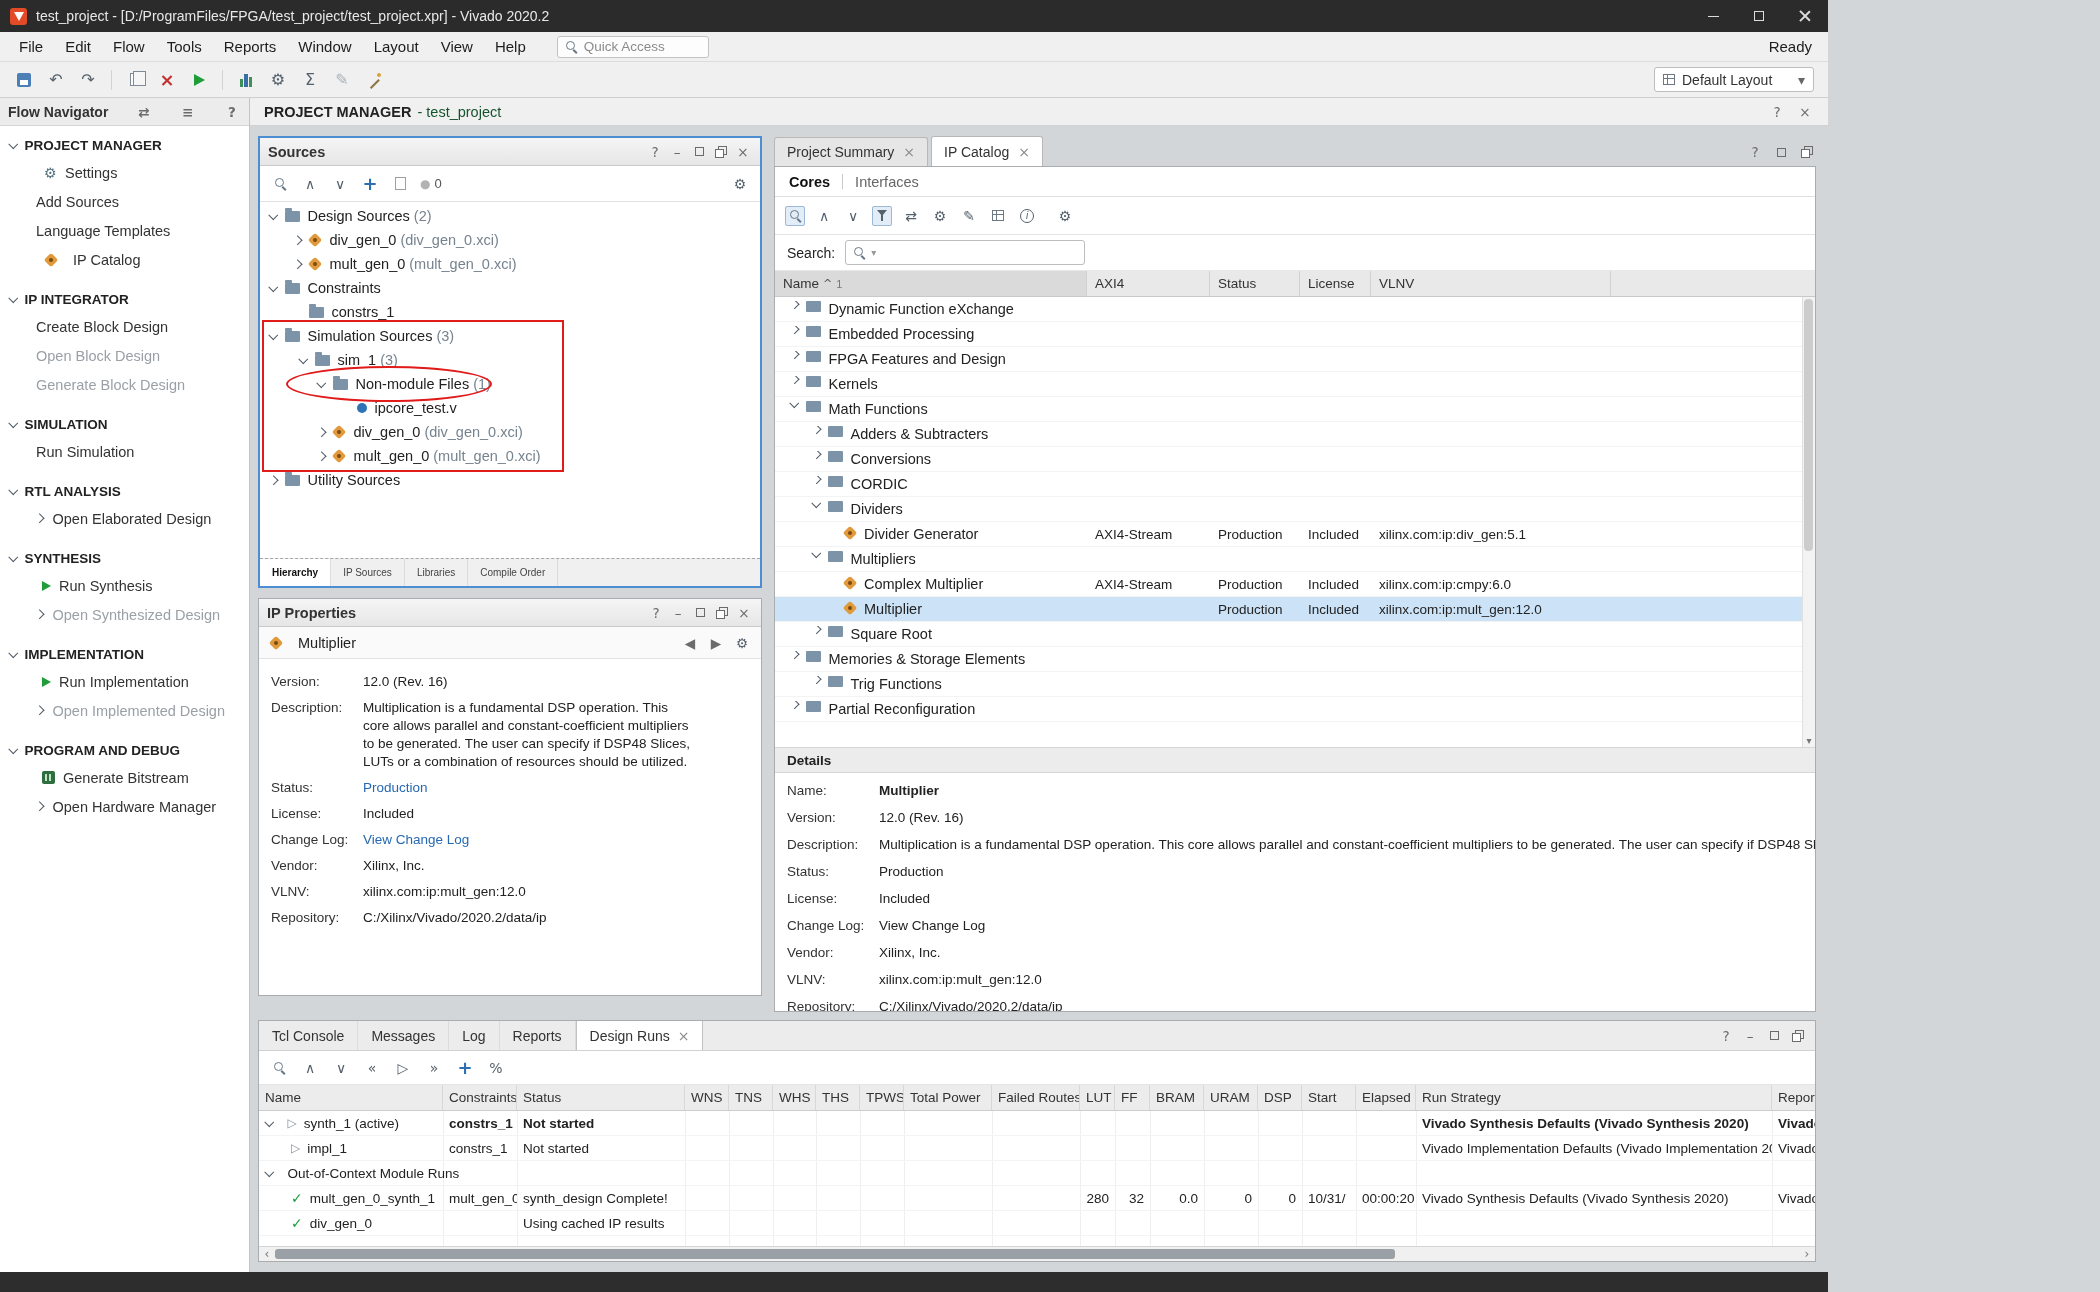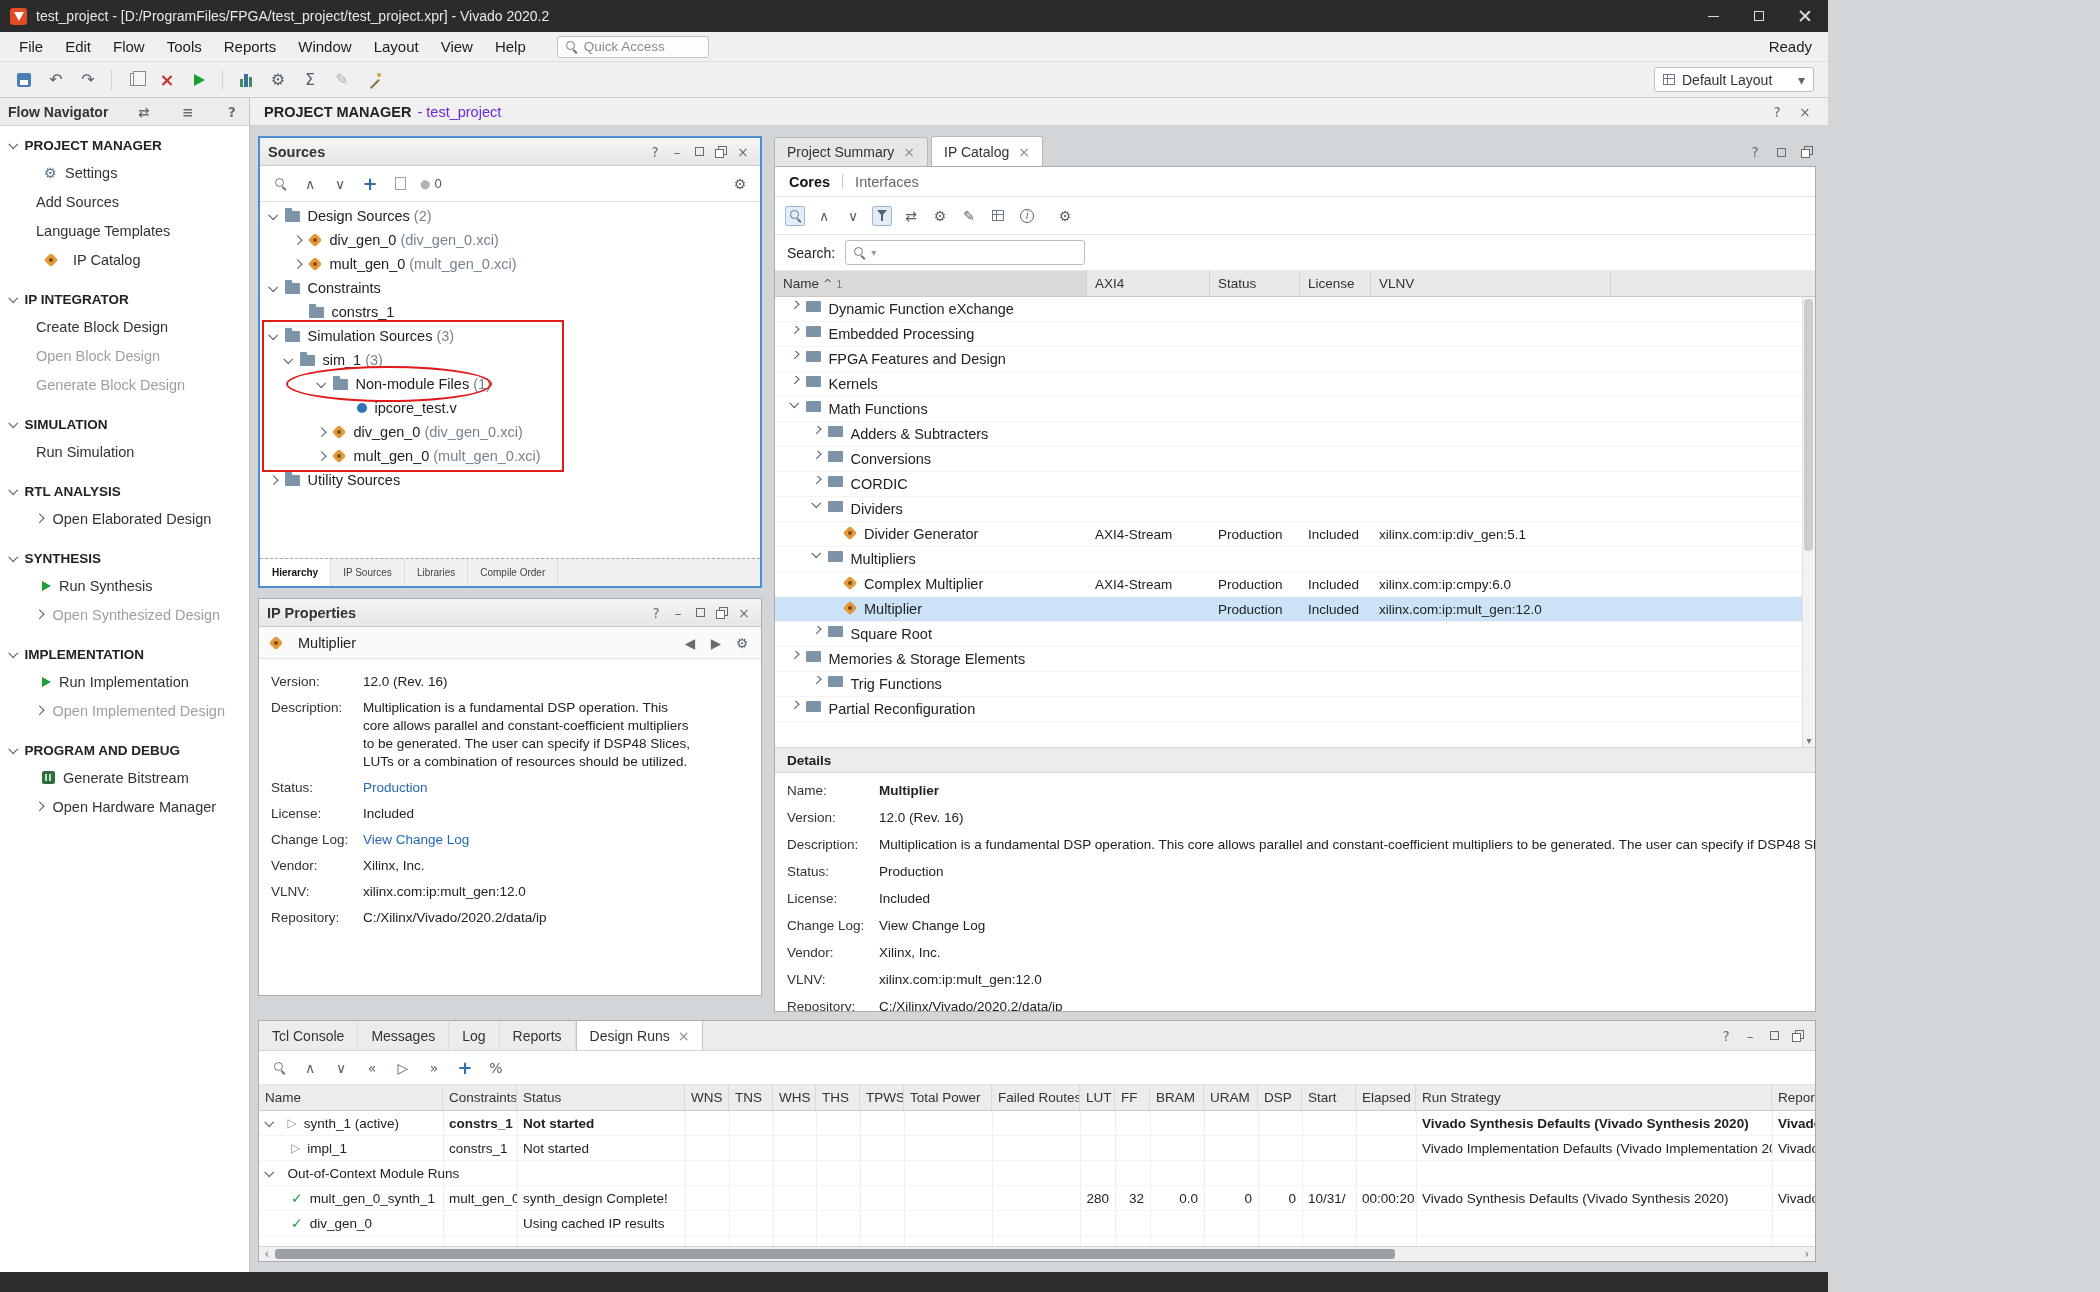--- a/index.html
+++ b/index.html
@@ -62,21 +62,21 @@
   .fn-sec{margin-bottom:12px}
   .fn-sec-h{display:flex;align-items:center;height:26px;padding-left:10px;font-weight:bold;font-size:13.5px;color:#222}
   .fn-item{display:flex;align-items:center;height:29px;padding-left:36px;font-size:14.5px;color:#333;gap:8px;white-space:nowrap}
   .fn-item.withicon{padding-left:14px}
   .fn-item.disabled{color:#9aa0a6}
   .fn-item .chev{margin-right:2px}
 
   .content{flex:1;display:flex;flex-direction:column;min-width:0}
   .pm-bar{height:28px;background:#f0f0f0;border-bottom:1px solid #d2d2d2;display:flex;align-items:center;padding:0 14px;flex:none}
   .pm-title{font-weight:bold;font-size:14.5px;color:#222;margin-right:6px}
-  .pm-sub{font-size:14.5px;color:#6d28d9}
+  .pm-sub{font-size:14.5px;color:#14532d}
   .pm-bar .right{margin-left:auto;display:flex;gap:10px}
 
   .workspace{flex:1;display:flex;gap:12px;padding:10px 12px 2px 8px;min-height:0}
   .leftcol{width:504px;flex:none;display:flex;flex-direction:column}
   .rightcol{flex:1;display:flex;flex-direction:column;min-width:0}
 
   .panel{background:#fff;border:1px solid #a9adb0;display:flex;flex-direction:column}
   .phead{height:28px;background:linear-gradient(#f5f5f5,#e6e6e6);border-bottom:1px solid #c9c9c9;display:flex;align-items:center;padding:0 8px;flex:none}
   .phead .t{font-weight:bold;font-size:14.5px;color:#333}
   .phead .right{margin-left:auto;display:flex;gap:4px;align-items:center}
@@ -465,21 +465,21 @@
                   <span class="chev hid"></span>
                   <span class="fold"></span>
                   <span>constrs_1</span>
                 </div>
               <div class="srow" style="padding-left:10px">
                   <span class="chev open"></span>
                   <span class="fold"></span>
                   <span>Simulation Sources</span>
                   <span class="suffix"> (3)</span>
                 </div>
-              <div class="srow" style="padding-left:25px">
+              <div class="srow" style="padding-left:40px">
                   <span class="chev open"></span>
                   <span class="fold"></span>
                   <span>sim_1</span>
                   <span class="suffix"> (3)</span>
                 </div>
               <div class="srow" style="padding-left:58px">
                   <span class="chev open"></span>
                   <span class="fold"></span>
                   <span>Non-module Files</span>
                   <span class="suffix"> (1)</span>

